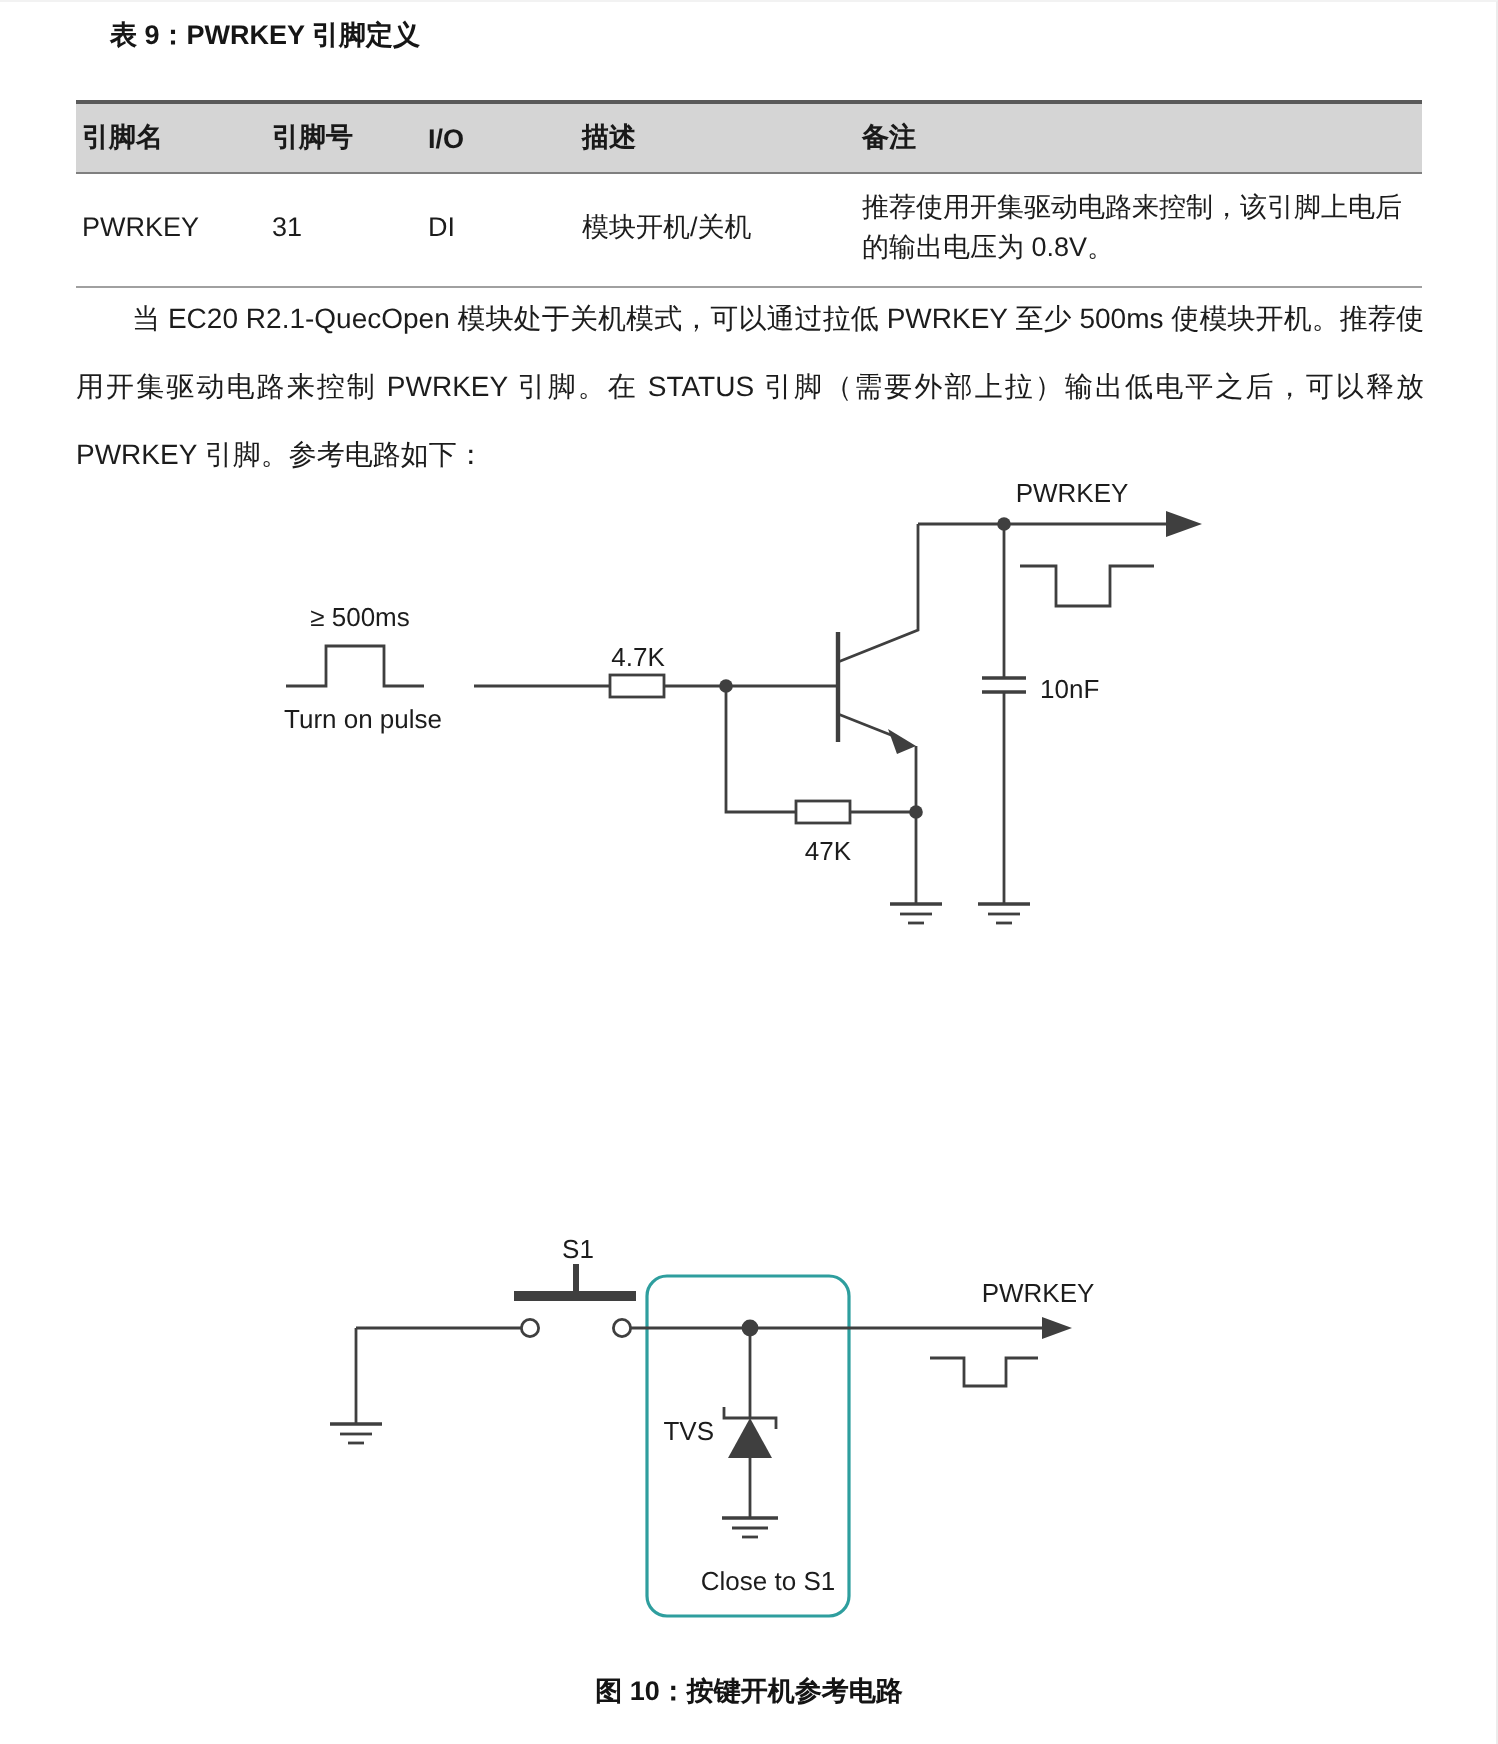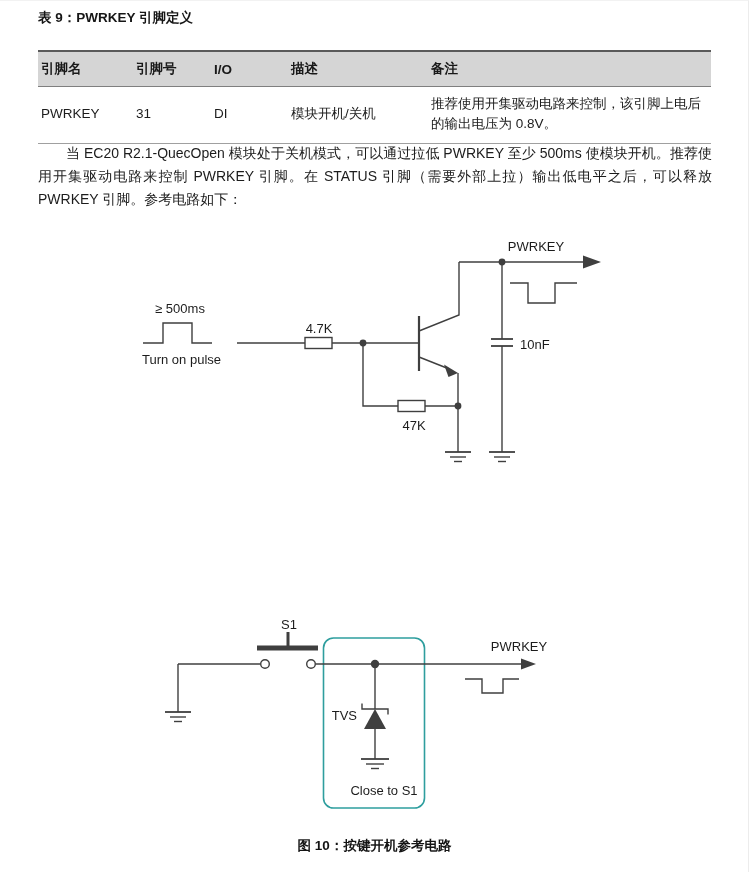--- a/index.html
+++ b/index.html
@@ -3,32 +3,32 @@
 <meta charset="utf-8">
 <style>
   html,body{margin:0;padding:0;background:#ffffff;}
   #page{
     position:relative;width:749px;height:872px;background:#ffffff;
     font-family:"Liberation Sans","DejaVu Sans",sans-serif;color:#1f1f1f;
     border-right:1px solid #ececec;border-top:1px solid #f2f2f2;
     overflow:hidden;box-sizing:border-box;
   }
   .abs{position:absolute;}
-  #table-title{left:38px;top:8px;font-size:13.5px;font-weight:bold;color:#161616;}
+  #table-title{left:55px;top:8px;font-size:13.5px;font-weight:bold;color:#161616;}
   #pin-table{left:38px;top:49px;width:673px;border-collapse:collapse;table-layout:fixed;font-size:13.5px;}
   #pin-table th{
     background:#d5d5d5;text-align:left;font-weight:bold;padding:8px 4px 8px 3px;
     border-top:2px solid #5a5a5a;border-bottom:1px solid #7f7f7f;color:#191919;
   }
   #pin-table td{
     background:#ffffff;text-align:left;padding:7px 4px 9px 3px;vertical-align:middle;
     border-bottom:1px solid #a0a0a0;line-height:20px;color:#1c1c1c;
   }
   .para{
-    left:38px;width:674px;font-size:14px;line-height:23px;text-align:justify;
+    left:38px;width:674px;font-size:14px;line-height:34px;text-align:justify;
     text-indent:2em;color:#1c1c1c;
   }
   #paragraph-1{top:141px;}
   #paragraph-2{top:538px;}
   .fig-caption{
     left:0;width:749px;text-align:center;font-size:13.5px;font-weight:bold;color:#141414;
   }
   #figure9-caption{top:495px;}
   #figure10-caption{top:836px;}
   svg text{font-family:"Liberation Sans","DejaVu Sans",sans-serif;font-size:13px;fill:#1c1c1c;}

